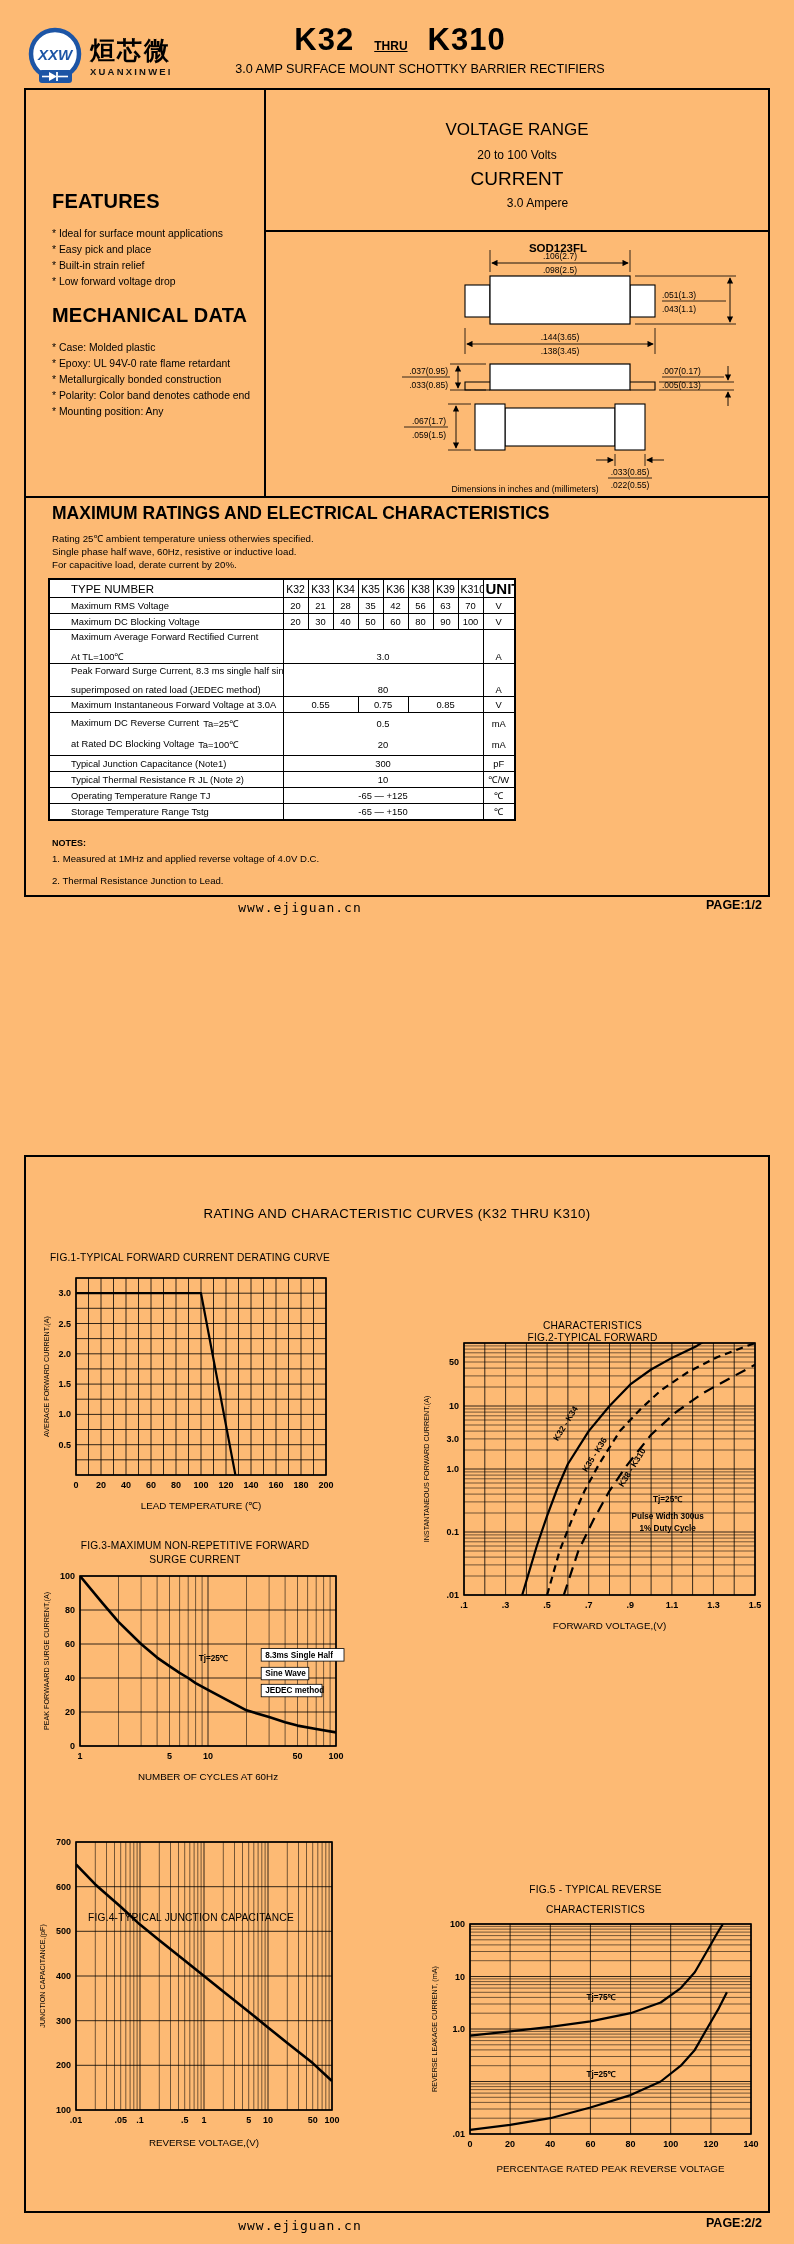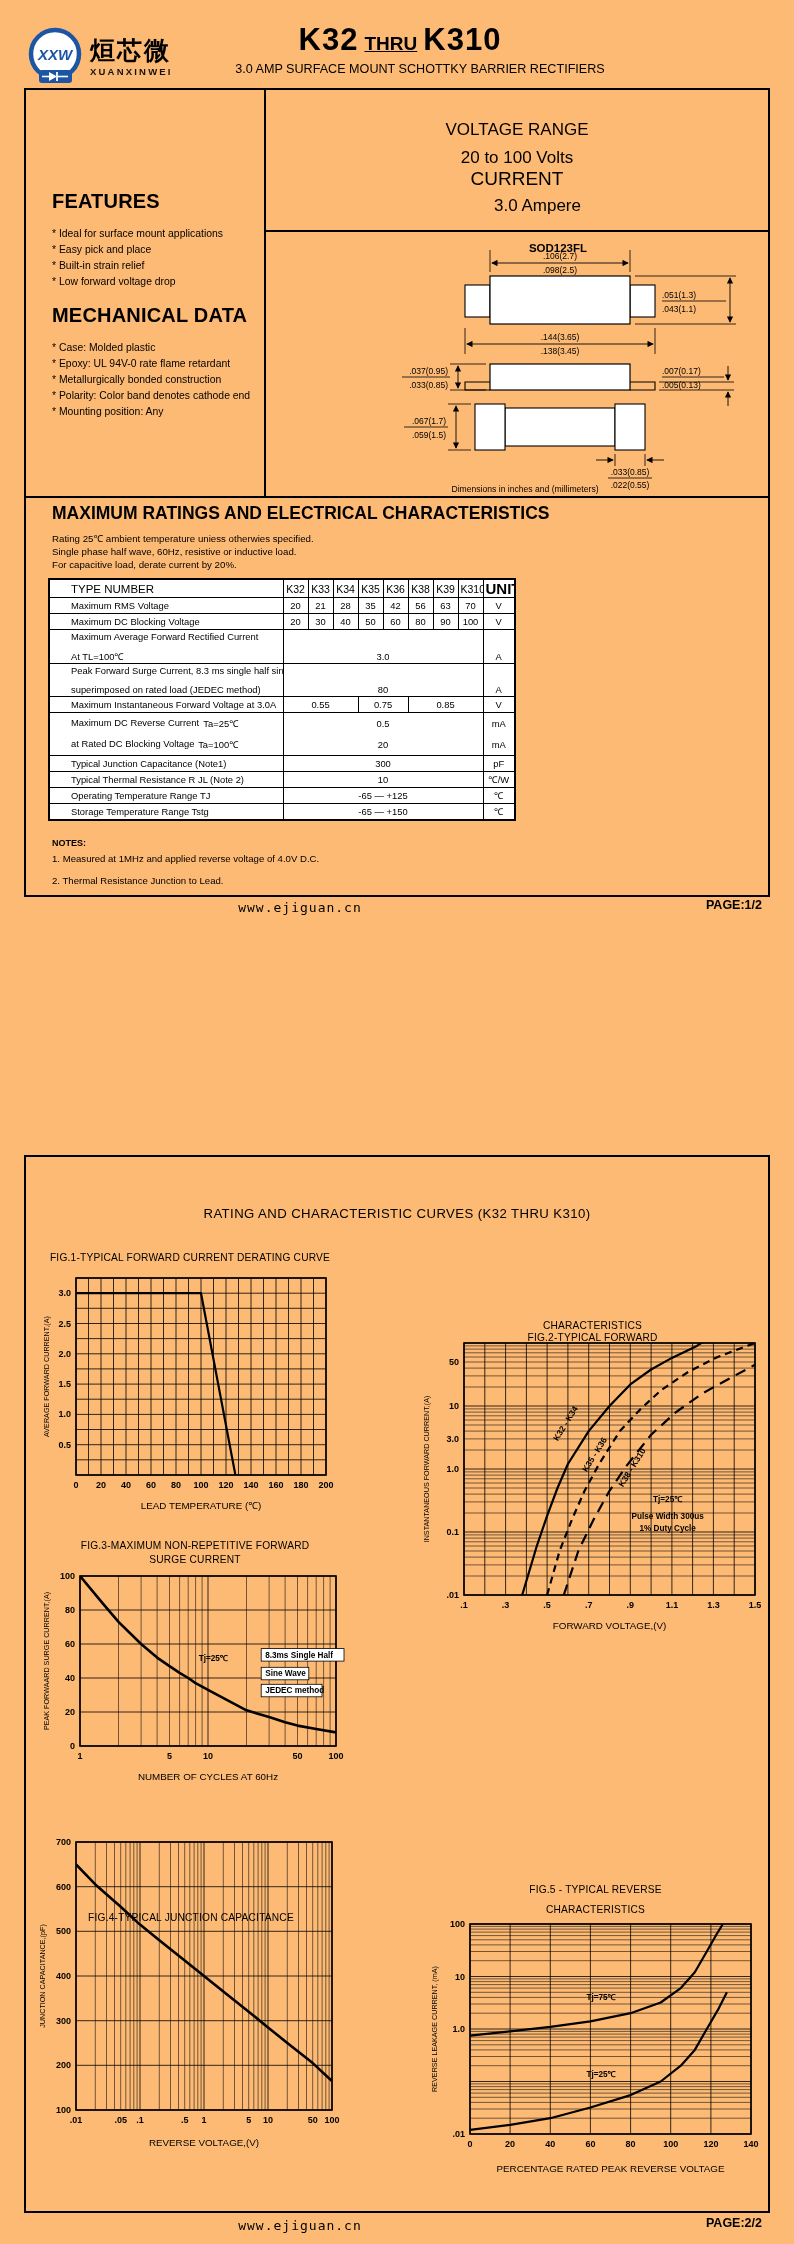--- a/index.html
+++ b/index.html
@@ -4,29 +4,29 @@
 <style>
   html,body{margin:0;padding:0;background:#fff;}
   .sheet{position:relative;width:794px;height:2244px;background:#fdba74;color:#000;
          font-family:"Liberation Sans",sans-serif;overflow:hidden;}
   .abs{position:absolute;}
   .box{position:absolute;border:2px solid #000;box-sizing:border-box;}
   .vline{position:absolute;width:2px;background:#000;}
   .hline{position:absolute;height:2px;background:#000;}
   .center{text-align:center;}
   .h-part{font-size:31px;font-weight:bold;letter-spacing:1px;}
-  .h-thru{font-size:19px;font-weight:bold;margin:0 6px;text-decoration:underline;}
+  .h-thru{font-size:12px;font-weight:bold;margin:0 20px;text-decoration:underline;}
   .subtitle{font-size:12.6px;}
   .logo-cn{font-size:25px;font-weight:bold;letter-spacing:2px;}
   .logo-en{font-size:9.5px;font-weight:bold;letter-spacing:2.2px;color:#111;}
   .sec-title{font-size:20px;font-weight:bold;letter-spacing:0.2px;}
   .bullets div{font-size:10.4px;line-height:16px;}
   .vr-label{font-size:17px;}
   .cur-label{font-size:19px;}
-  .vr-val{font-size:17px;}
+  .vr-val{font-size:12px;}
   .ratings-title{font-size:17.5px;font-weight:bold;}
   .conds div{font-size:9.7px;line-height:13px;}
   table.ratings{border-collapse:collapse;table-layout:fixed;border:2px solid #000;background:#fff;}
   table.ratings td{border:1px solid #000;font-size:9.4px;padding:0 2px;height:15px;overflow:hidden;white-space:nowrap;}
   table.ratings td.lbl{text-align:left;padding-left:21px;}
   table.ratings td.val{text-align:center;}
   table.ratings td.unit{text-align:center;}
   tr.hdr td{font-size:10.5px;height:17px;}
   tr.hdr td.lbl{font-size:11.5px;}
   tr.hdr td.uh{font-weight:bold;font-size:15px;}

